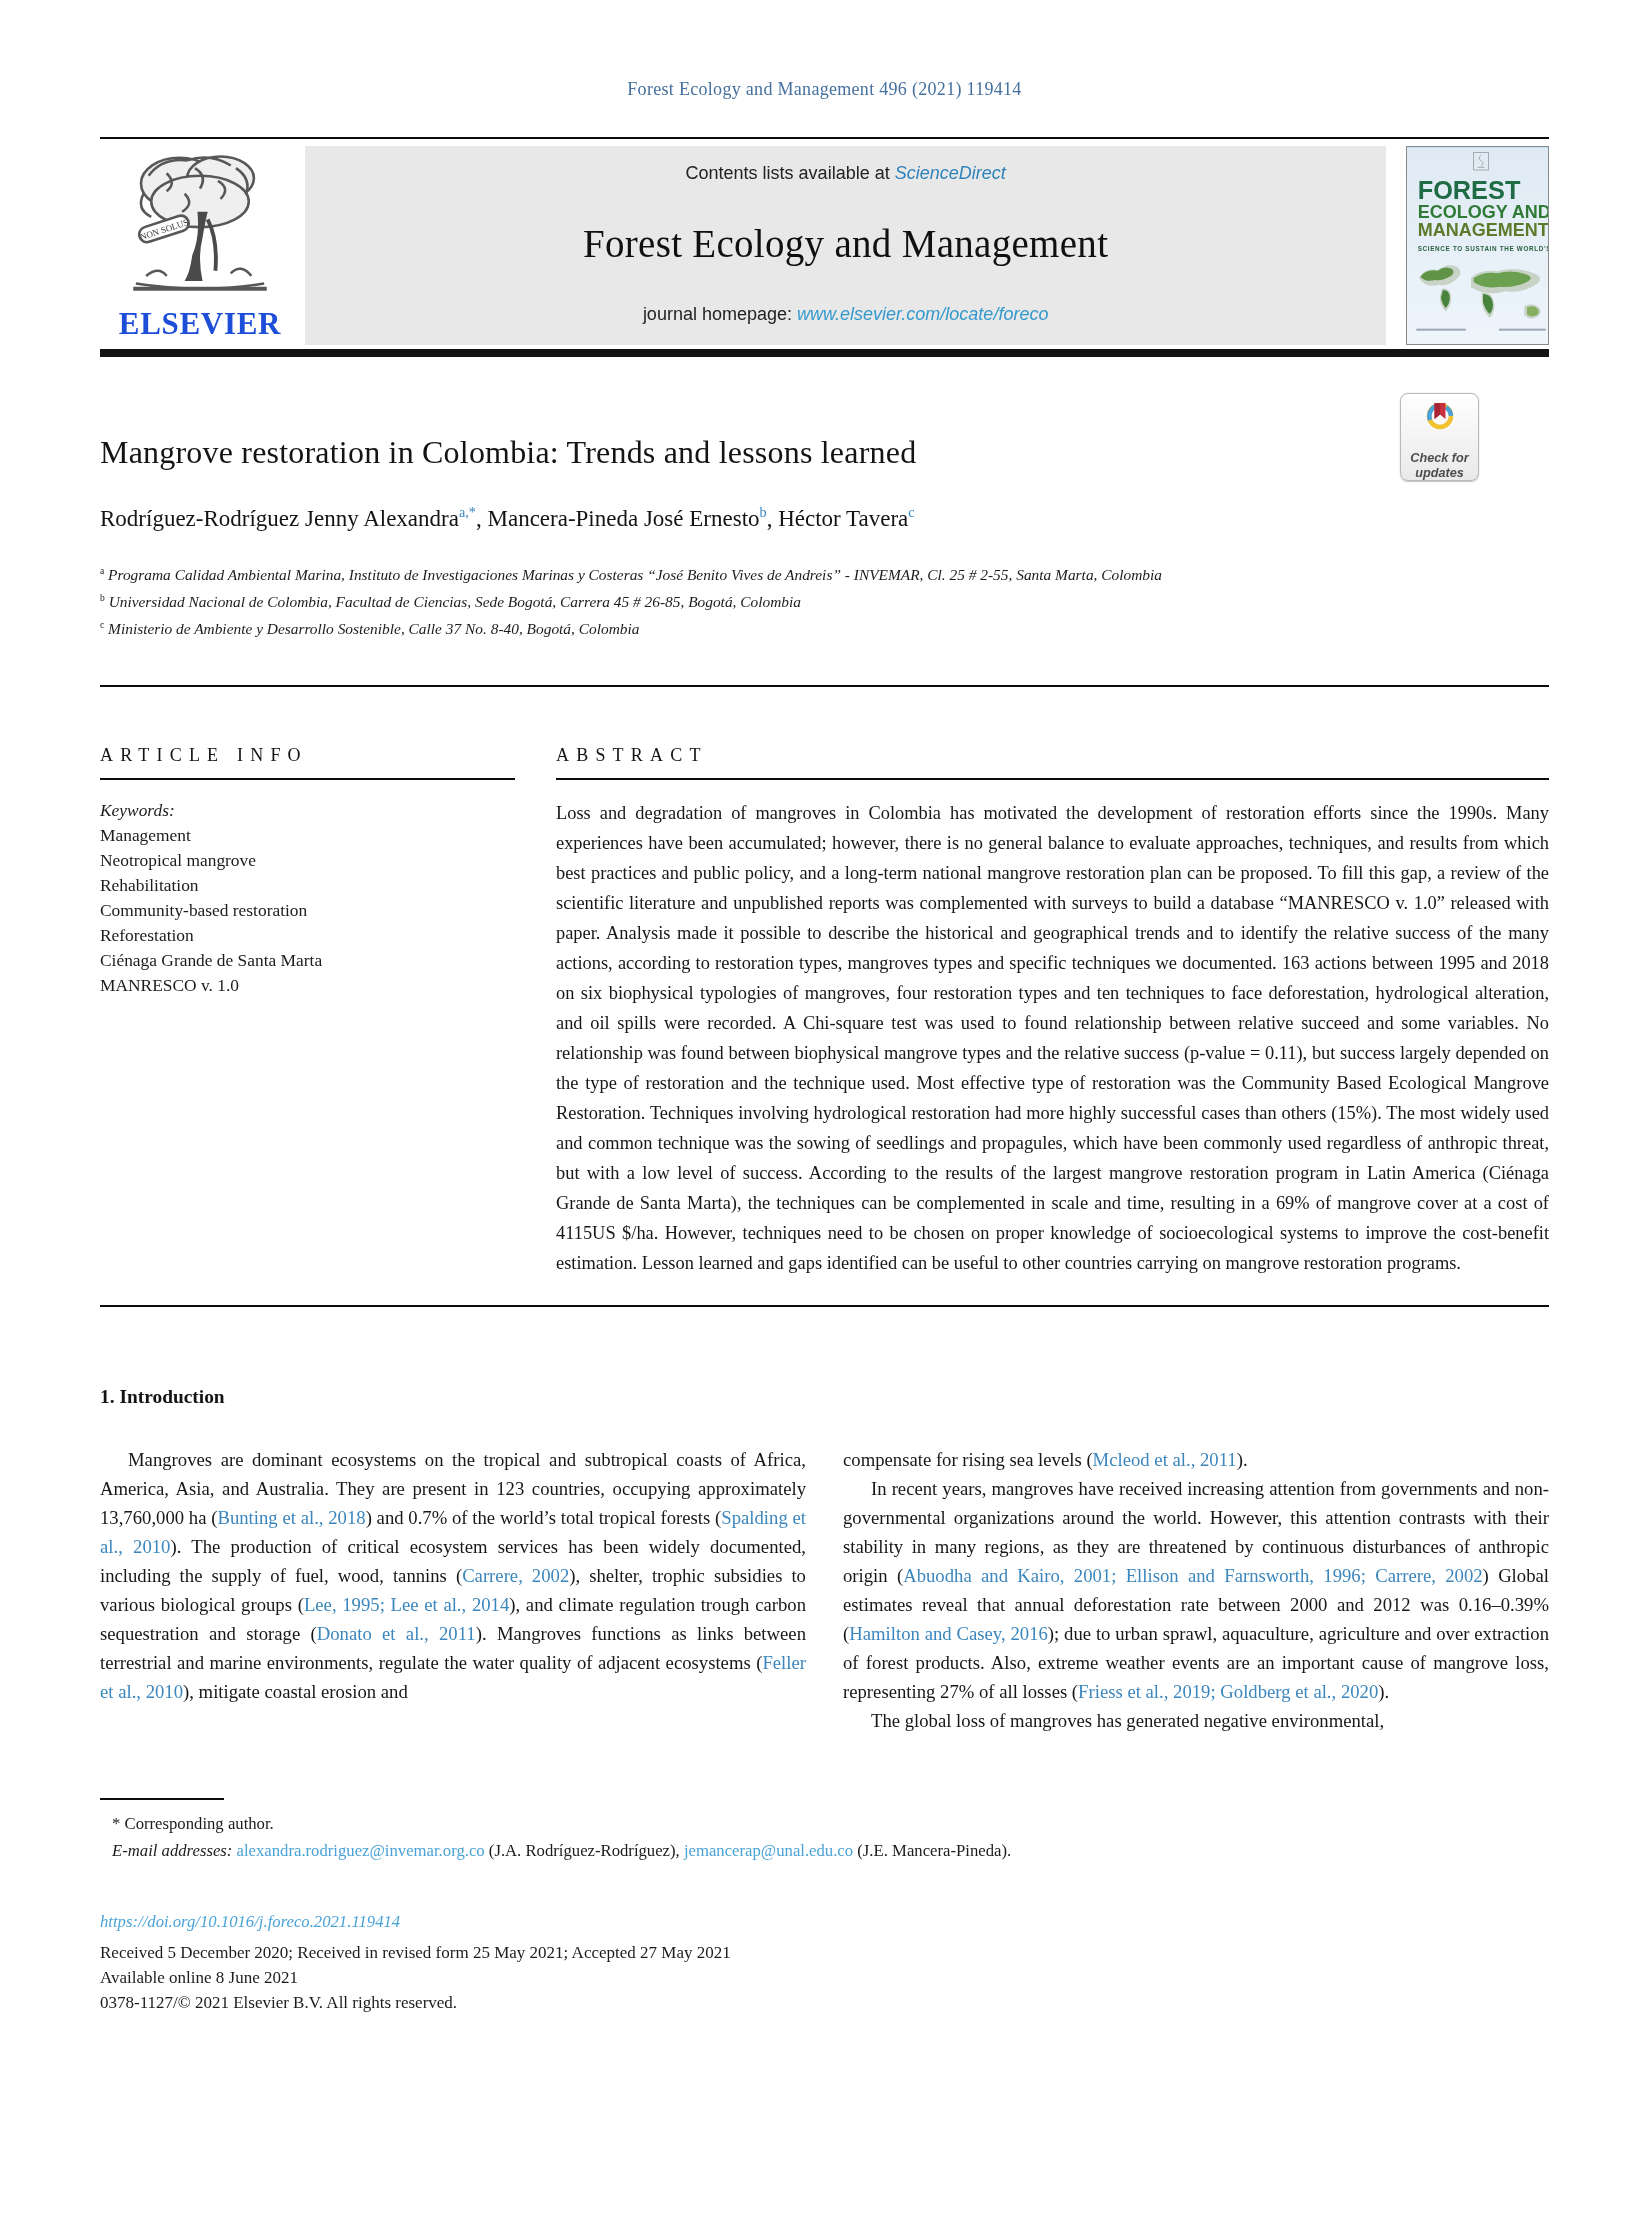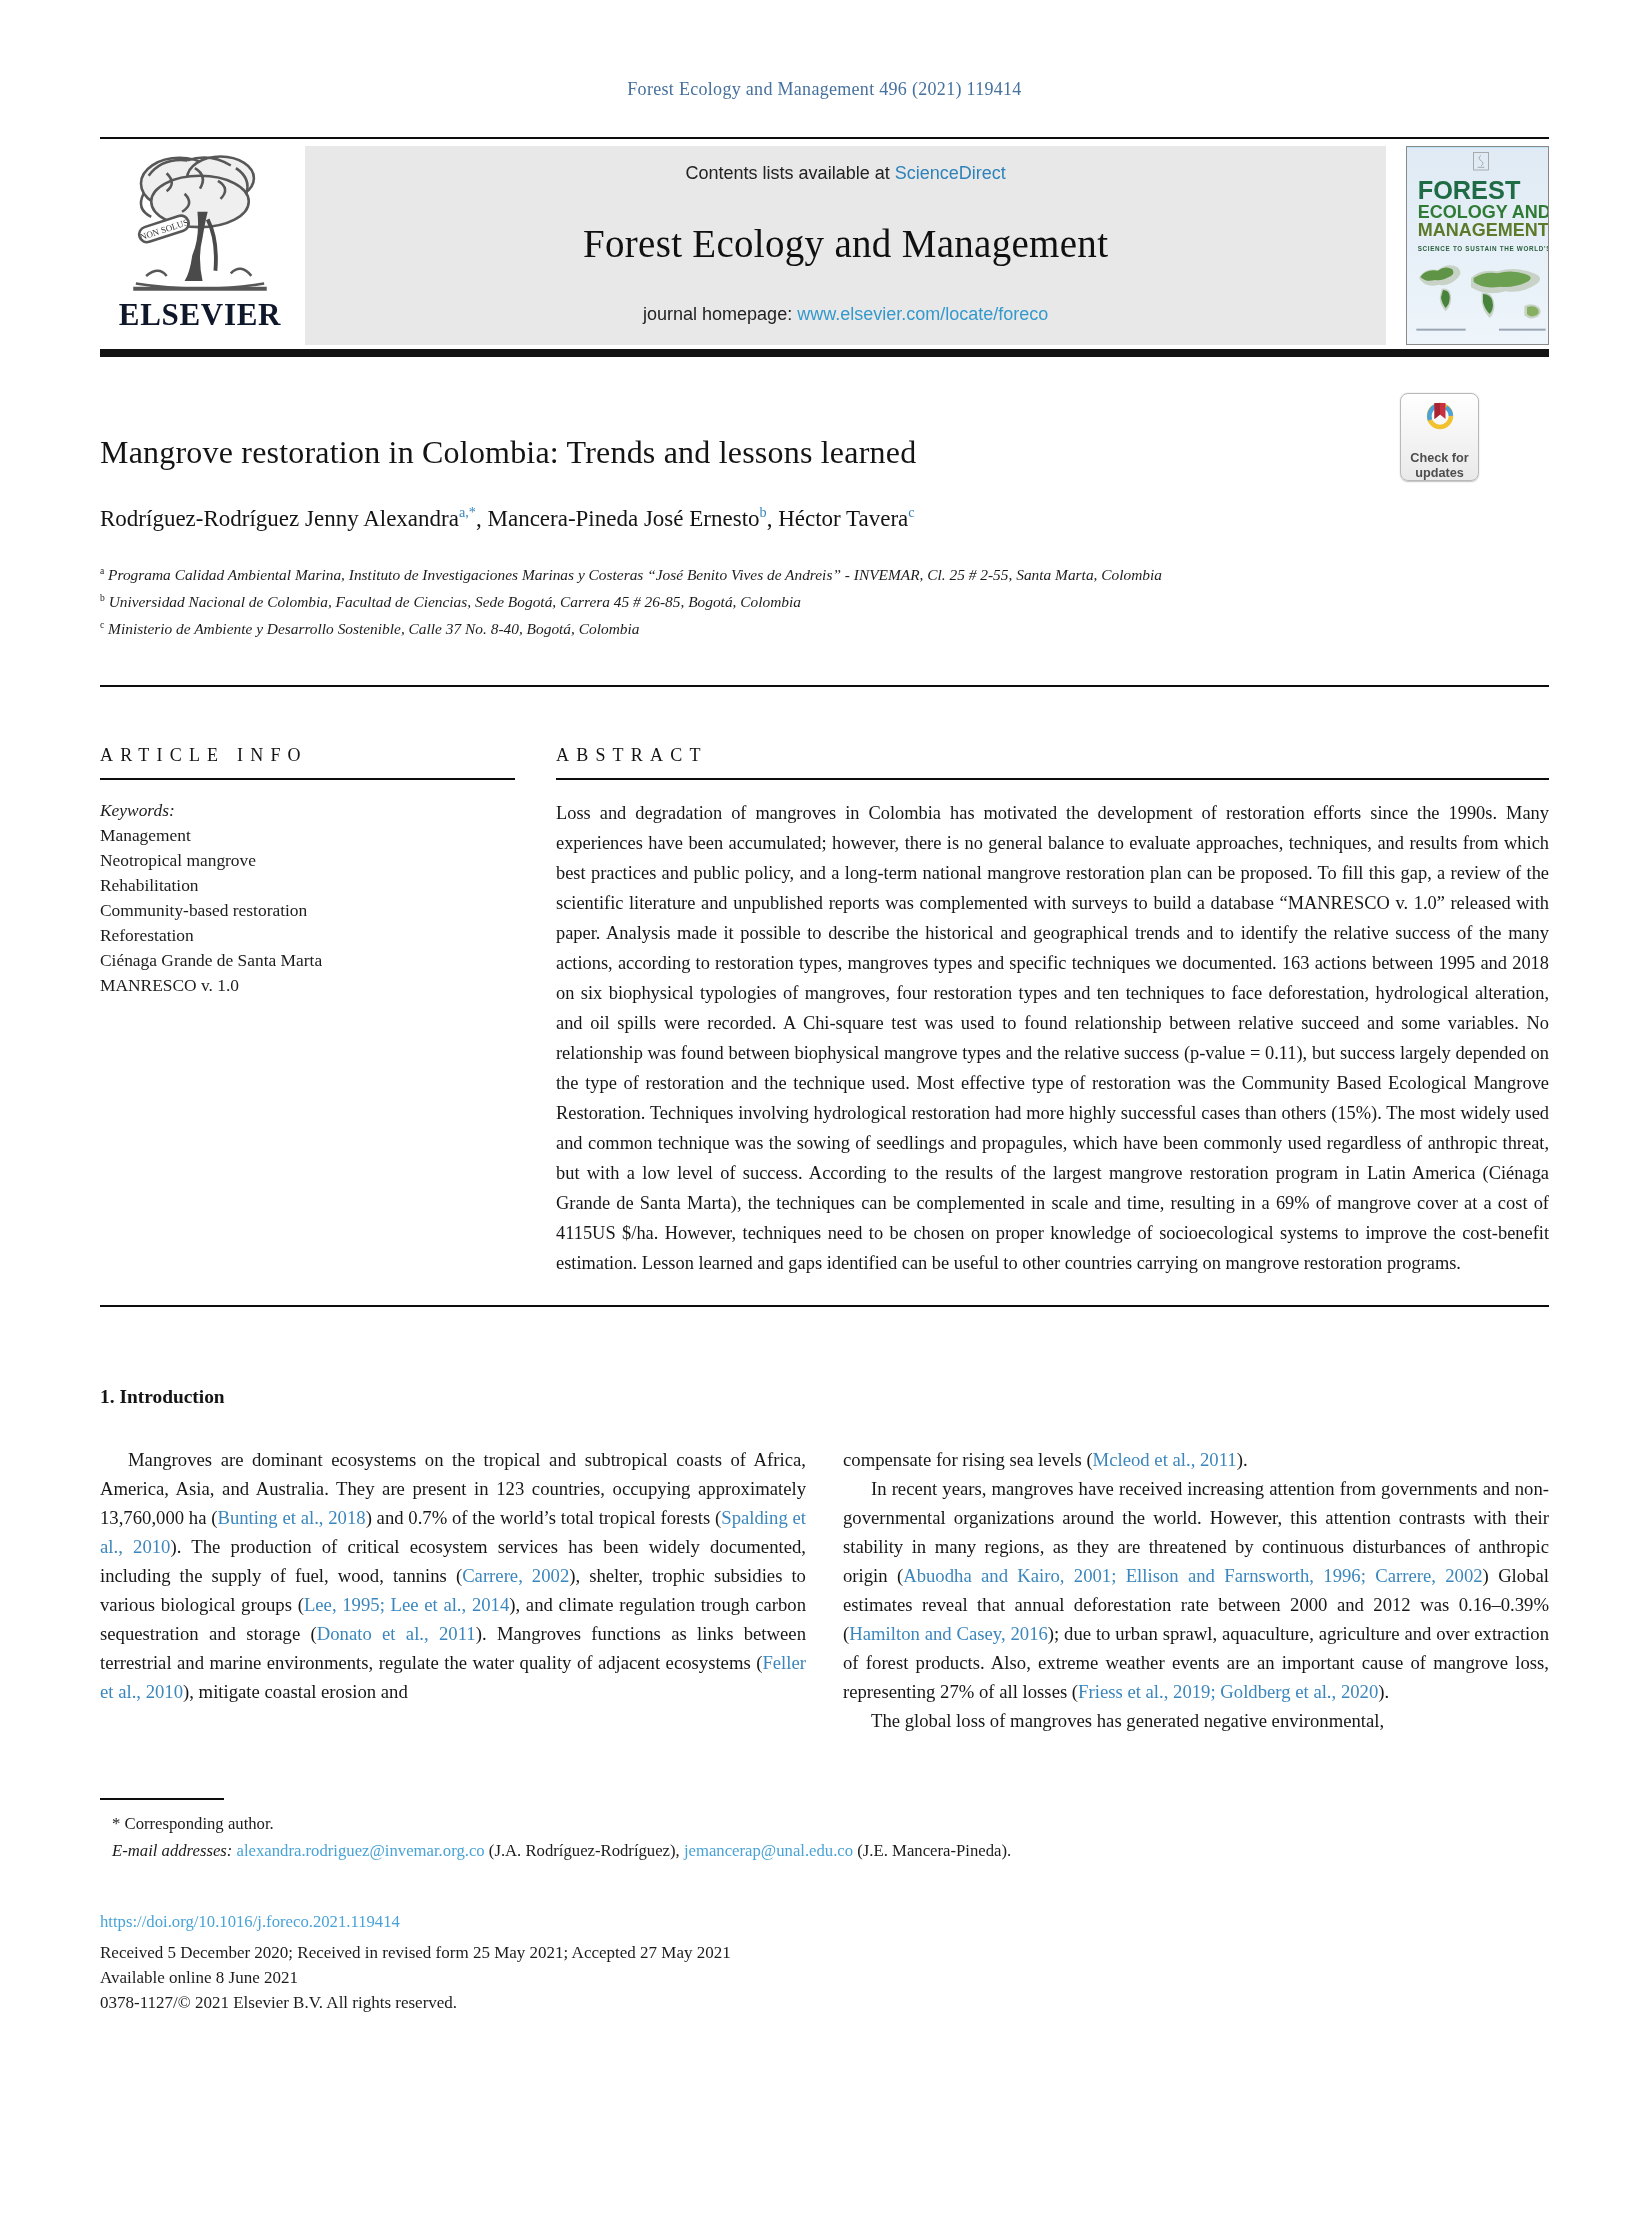--- a/index.html
+++ b/index.html
@@ -16,22 +16,22 @@
   
   .citation-line{
     text-align:center;font-size:18px;color:#46709e;letter-spacing:0.3px;
   }
   .top-rule{border-top:2.7px solid #0d0d0d;margin-top:37px;}
   
   .masthead{display:flex;align-items:stretch;margin-top:6.7px;height:199px;}
   .logo-block{width:200px;display:flex;flex-direction:column;align-items:center;justify-content:flex-start;padding-top:4px;}
   .logo-block svg{display:block;}
   .elsevier-word{
-    font-family:"Liberation Serif",serif;font-size:31px;color:#0f172a;
-    letter-spacing:0.7px;margin-top:3px;font-variant:small-caps;font-weight:600;
+    font-family:"Liberation Serif",serif;font-size:31px;color:#1d4ed8;
+    letter-spacing:0.7px;margin-top:12px;font-variant:small-caps;font-weight:600;
   }
   .mast-center{
     flex:1;background:#e8e8e8;margin-left:5.3px;margin-right:20px;
     display:flex;flex-direction:column;align-items:center;justify-content:space-between;
     padding:17.4px 6.7px 20px 6.7px;box-sizing:border-box;
   }
   .contents-line{font-family:"Liberation Sans",sans-serif;font-size:18px;color:#222;}
   .contents-line .link{color:#2d82ba;}
   .mast-title{font-size:39px;color:#101010;letter-spacing:0.3px;}
   .homepage-line{font-family:"Liberation Sans",sans-serif;font-size:18px;color:#222;}
@@ -86,21 +86,21 @@
   .intro-col p{margin:0;}
   .intro-col p.indent{text-indent:28px;}
   
   .footnote-block{margin-top:63px;font-size:16.7px;line-height:27px;}
   .footnote-rule{width:124px;border-top:2px solid #0d0d0d;margin-bottom:9.3px;}
   .footnote-line{padding-left:12px;}
   .footnote-line .it{font-style:italic;}
   .footnote-block .cite{color:#49a3d6;}
   .doi-line{margin-top:48px;font-size:16.7px;color:#49a3d6;}
   .pub-lines{margin-top:8px;font-size:17px;line-height:25px;color:#1c1c1c;}
-  a,.link,.doi-line,.update-badge{text-decoration:none;}
+  a,.link,.doi-line,.update-badge{text-decoration:none;font-style:italic;}
 </style>
 </head>
 <body>
 
 <div class="page">
 
   <div class="citation-line">Forest Ecology and Management 496 (2021) 119414</div>
 
   <div class="top-rule"></div>
 

